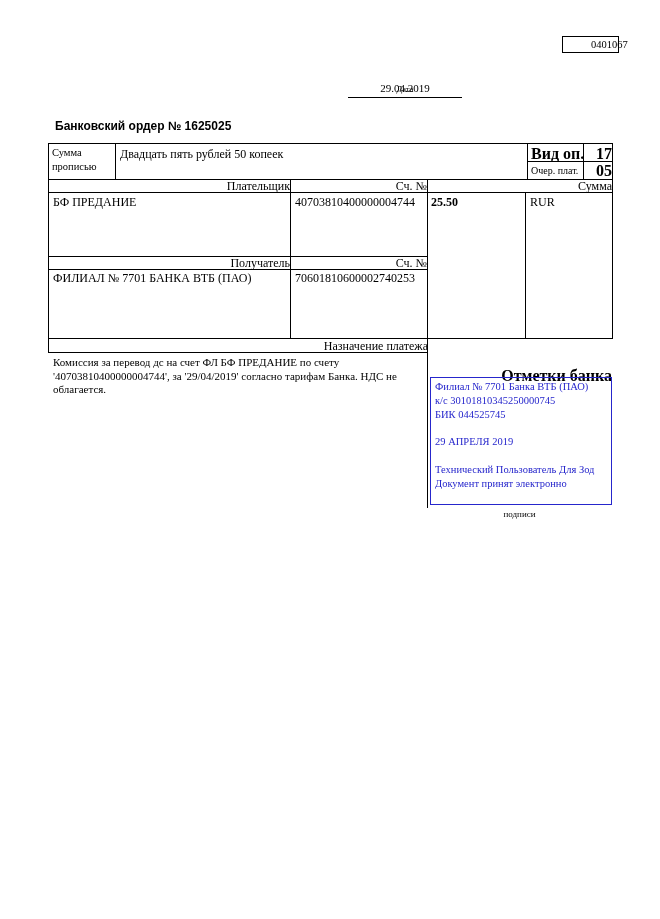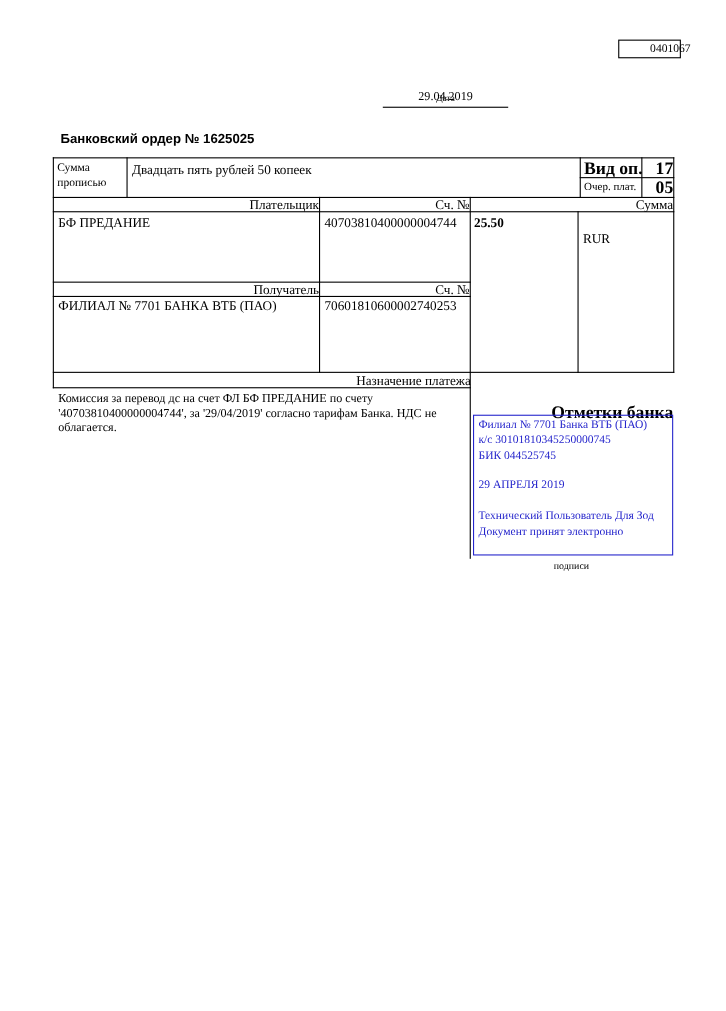--- a/index.html
+++ b/index.html
@@ -82,21 +82,21 @@
   <div class="abs" style="left:531px; top:164px; font-size:10px; line-height:13px;">Очер. плат.</div>
   <div class="abs t10 center" style="left:583px; top:164px; width:29px;">05</div>
 
   <div class="abs t11 center" style="left:48px; top:180px; width:242px;">Плательщик</div>
   <div class="abs t11 center" style="left:290px; top:180px; width:137px;">Сч. №</div>
   <div class="abs t11 center" style="left:427px; top:180px; width:185px;">Сумма</div>
 
   <div class="abs t11" style="left:53px; top:196px;">БФ ПРЕДАНИЕ</div>
   <div class="abs t11" style="left:295px; top:196px;">40703810400000004744</div>
   <div class="abs t11" style="left:431px; top:196px;font-weight:bold;">25.50</div>
-  <div class="abs t11" style="left:530px; top:211px;">RUR</div>
+  <div class="abs t11" style="left:530px; top:196px;">RUR</div>
 
   <div class="abs t11 center" style="left:48px; top:257px; width:242px;">Получатель</div>
   <div class="abs t11 center" style="left:290px; top:257px; width:137px;">Сч. №</div>
 
   <div class="abs t11" style="left:53px; top:272px;">ФИЛИАЛ № 7701 БАНКА ВТБ (ПАО)</div>
   <div class="abs t11" style="left:295px; top:272px;">70601810600002740253</div>
 
   <div class="abs t11 center" style="left:48px; top:340px; width:380px;">Назначение платежа</div>
 
   <div class="abs purpose-text">Комиссия за перевод дс на счет ФЛ БФ ПРЕДАНИЕ по счету '40703810400000004744', за '29/04/2019' согласно тарифам Банка. НДС не облагается.</div>

